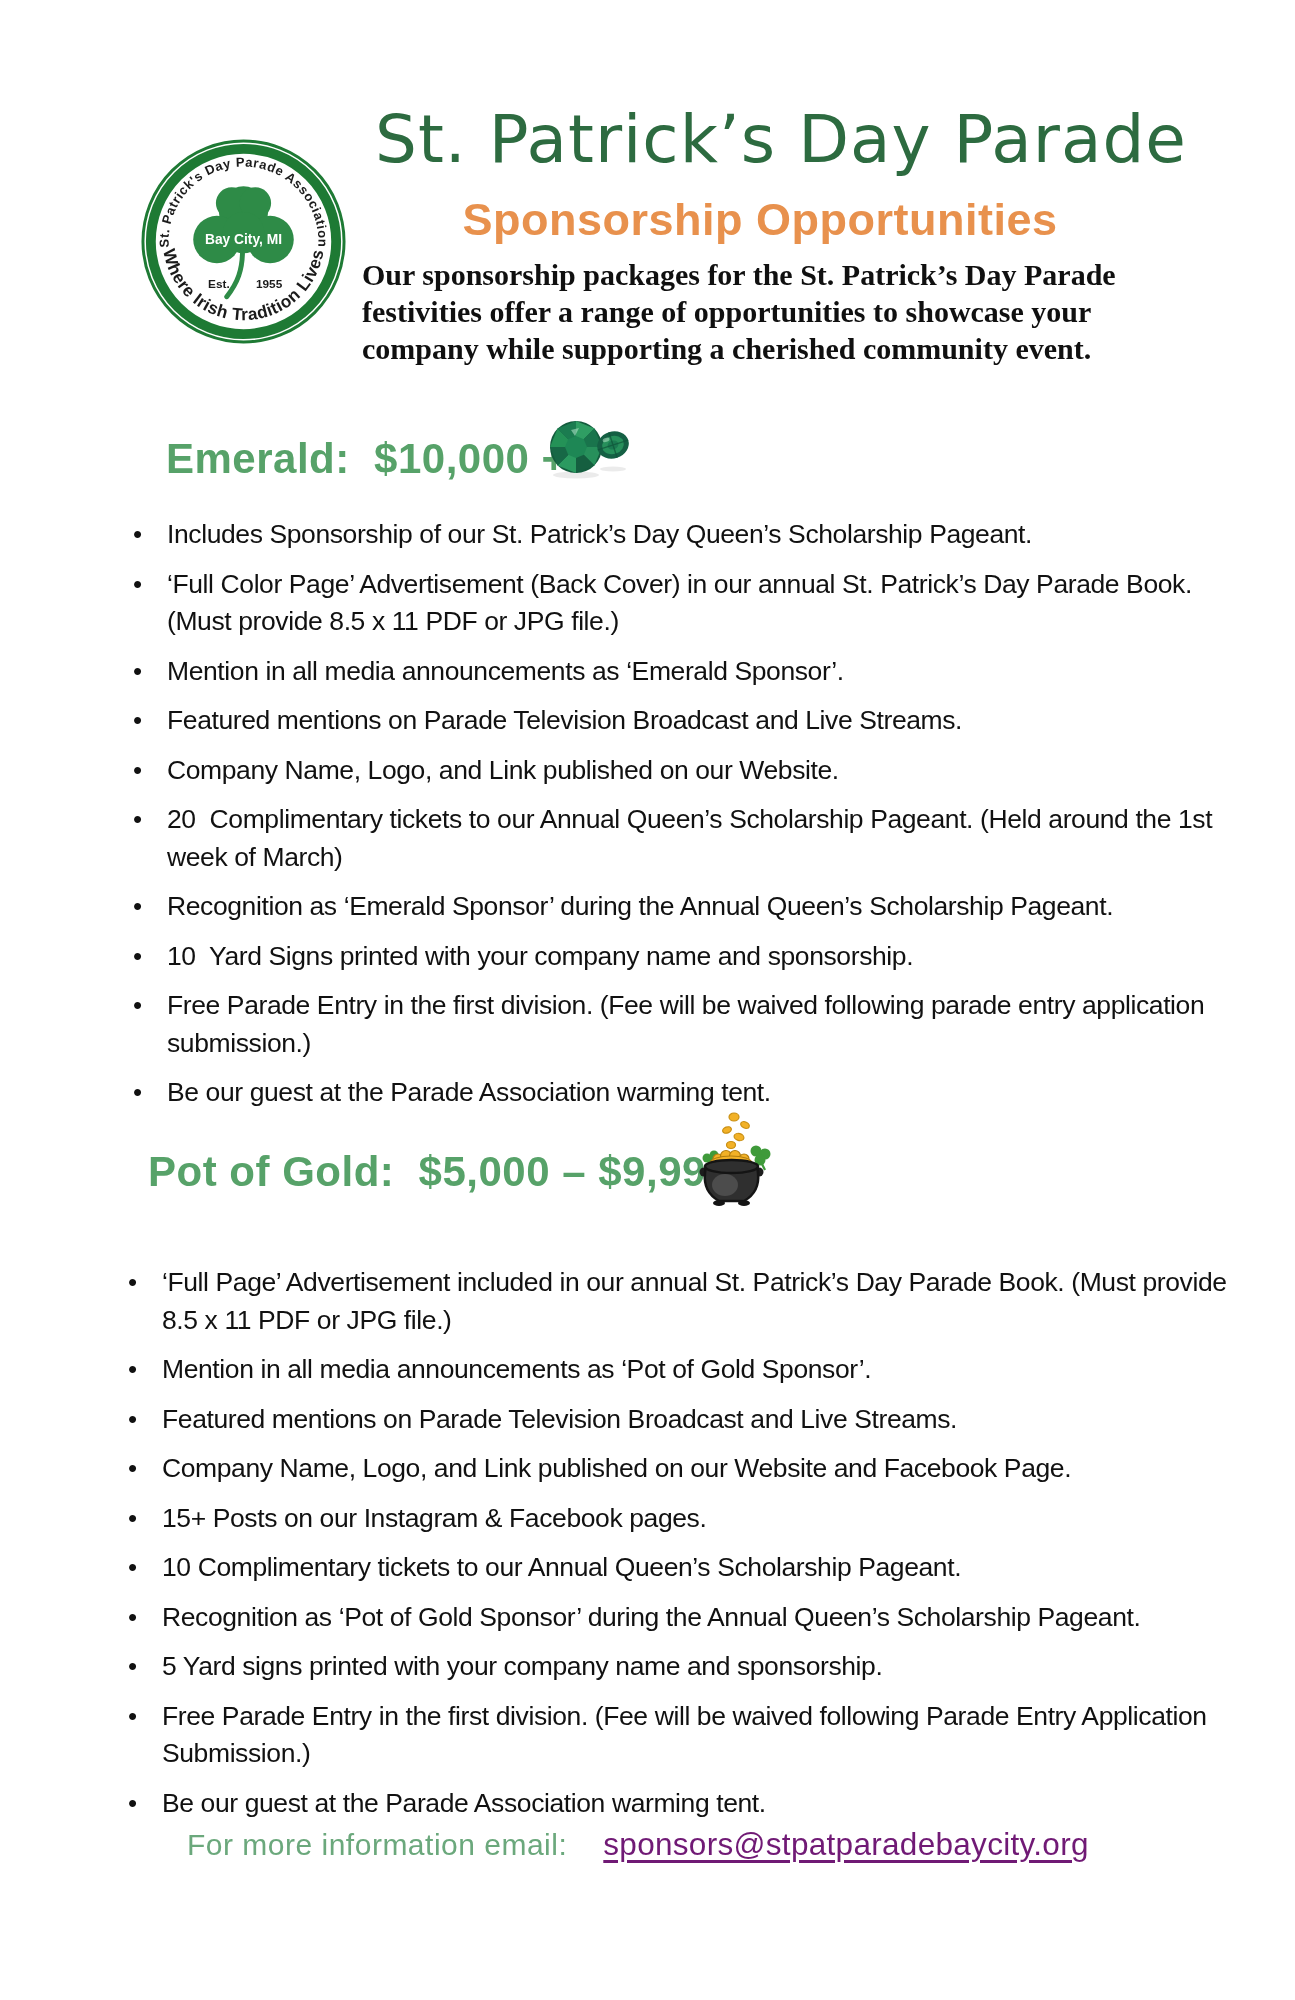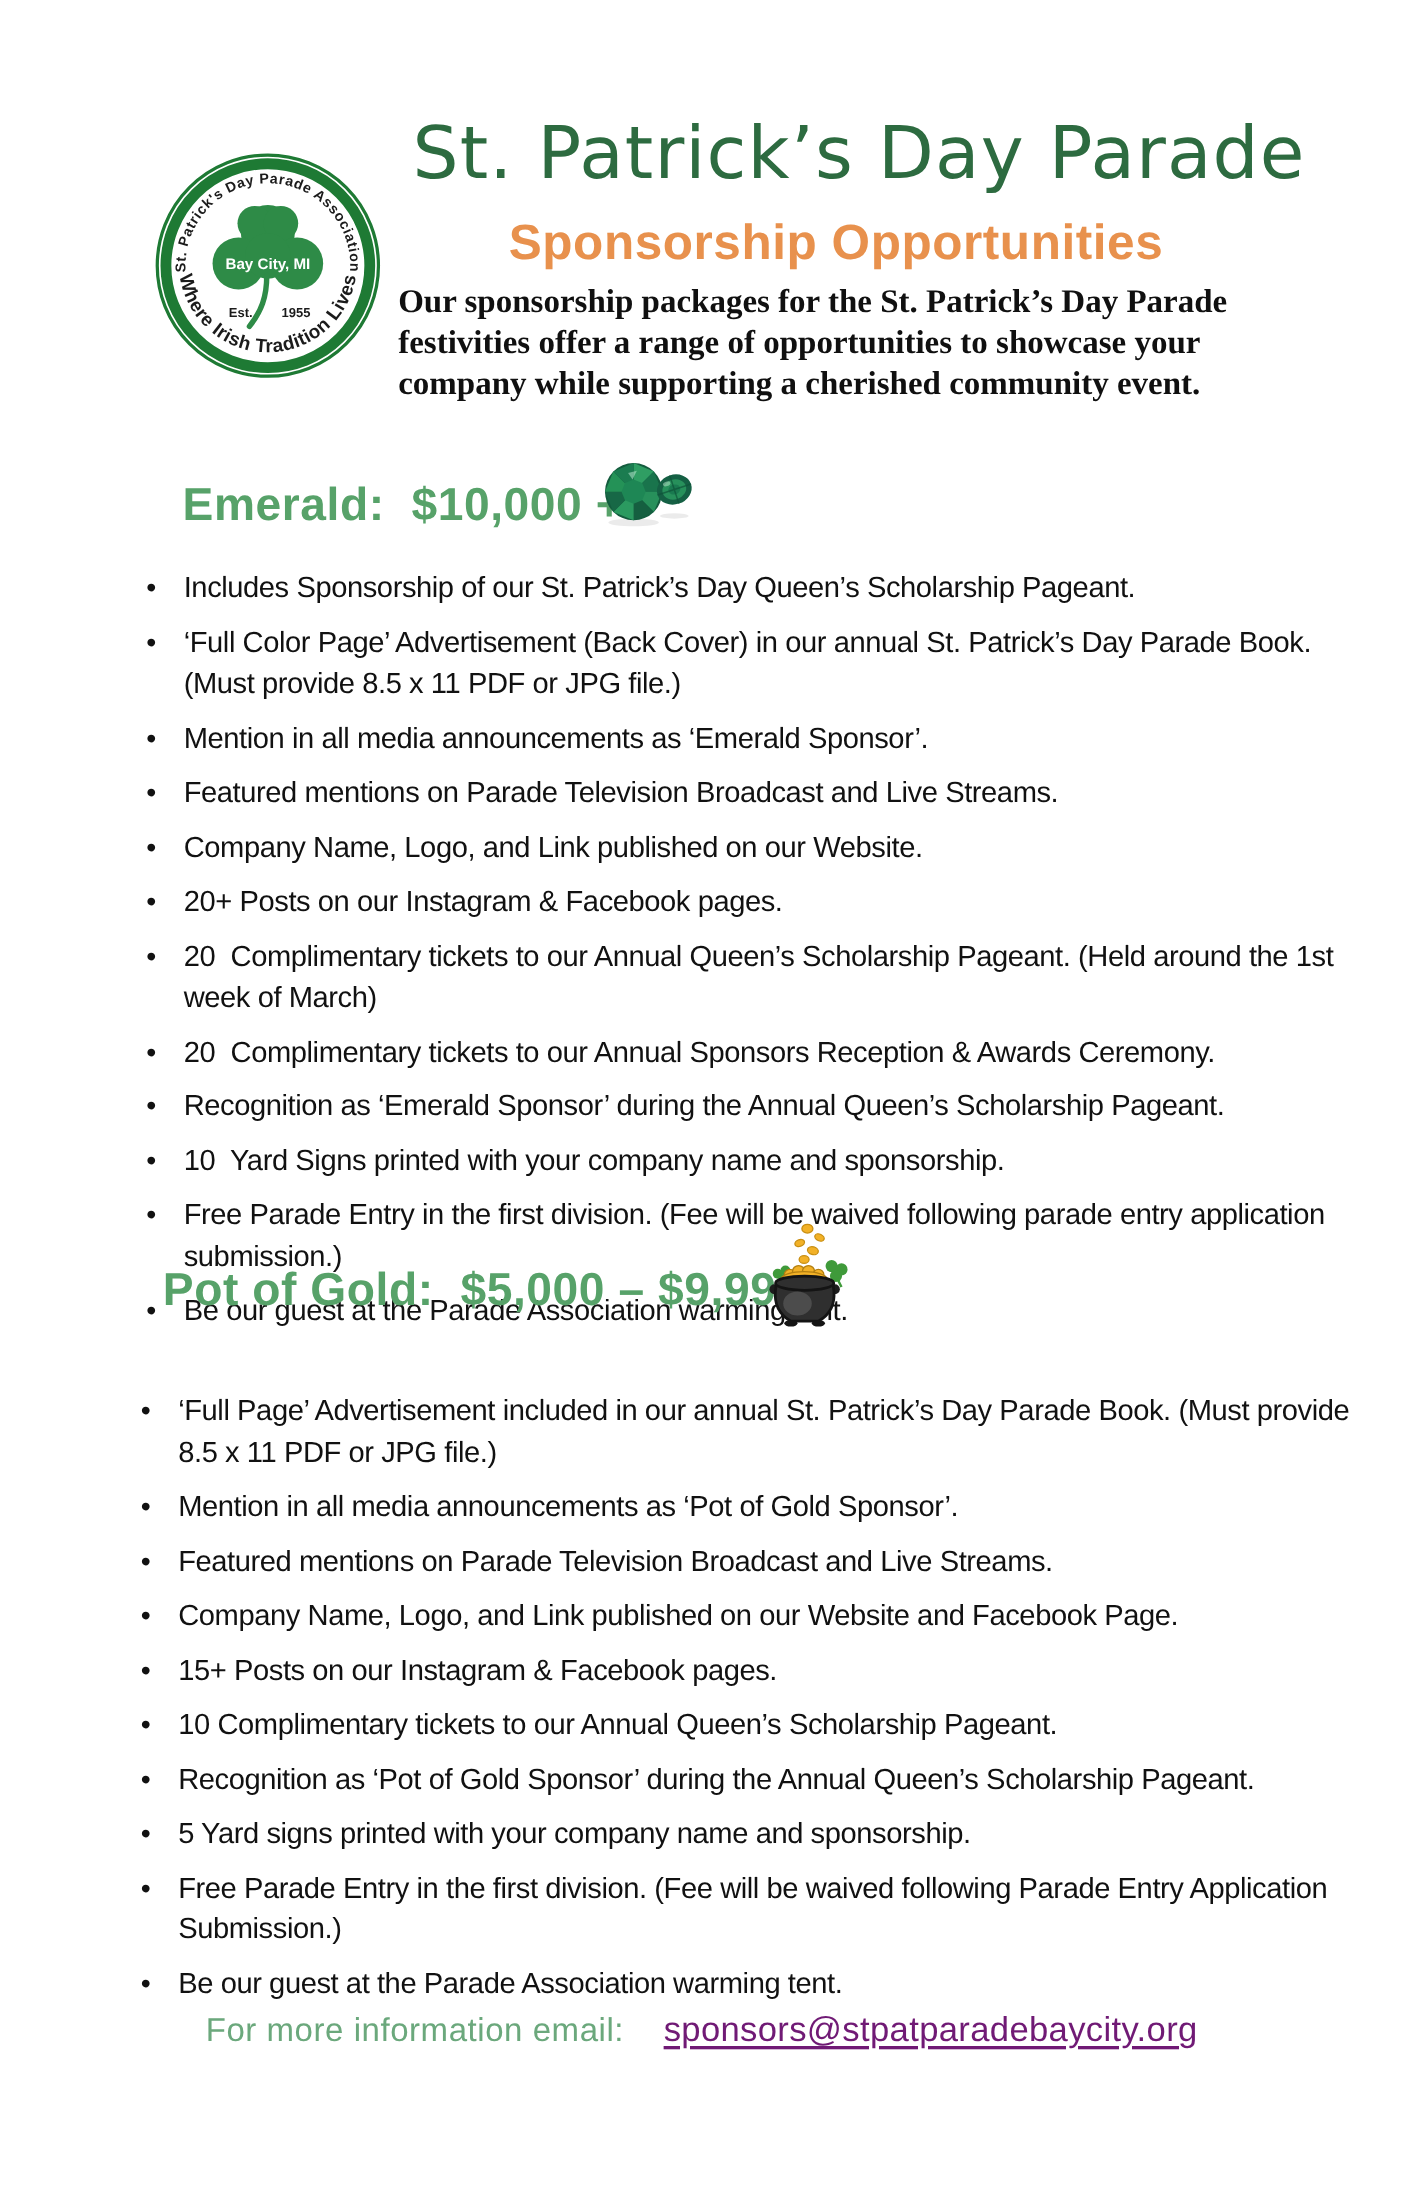--- a/index.html
+++ b/index.html
@@ -137,25 +137,23 @@
     <li><span class="bullet-text">Includes Sponsorship of our St. Patrick’s Day Queen’s Scholarship Pageant.</span></li>
 
     <li><span class="bullet-text">‘Full Color Page’ Advertisement (Back Cover) in our annual St. Patrick’s Day Parade Book. (Must provide 8.5 x 11 PDF or JPG file.)</span></li>
 
     <li><span class="bullet-text">Mention in all media announcements as ‘Emerald Sponsor’.</span></li>
 
     <li><span class="bullet-text">Featured mentions on Parade Television Broadcast and Live Streams.</span></li>
 
     <li><span class="bullet-text">Company Name, Logo, and Link published on our Website.</span></li>
 
-    <li><span class="bullet-text">20+ Posts on our Instagram &amp; Facebook pages.</span></li>
 
     <li><span class="bullet-text">20  Complimentary tickets to our Annual Queen’s Scholarship Pageant. (Held around the 1st week of March)</span></li>
 
-    <li><span class="bullet-text">20  Complimentary tickets to our Annual Sponsors Reception &amp; Awards Ceremony.</span></li>
 
     <li><span class="bullet-text">Recognition as ‘Emerald Sponsor’ during the Annual Queen’s Scholarship Pageant.</span></li>
 
     <li><span class="bullet-text">10  Yard Signs printed with your company name and sponsorship.</span></li>
 
     <li><span class="bullet-text">Free Parade Entry in the first division. (Fee will be waived following parade entry application submission.)</span></li>
 
     <li><span class="bullet-text">Be our guest at the Parade Association warming tent.</span></li>
   </ul>
 

